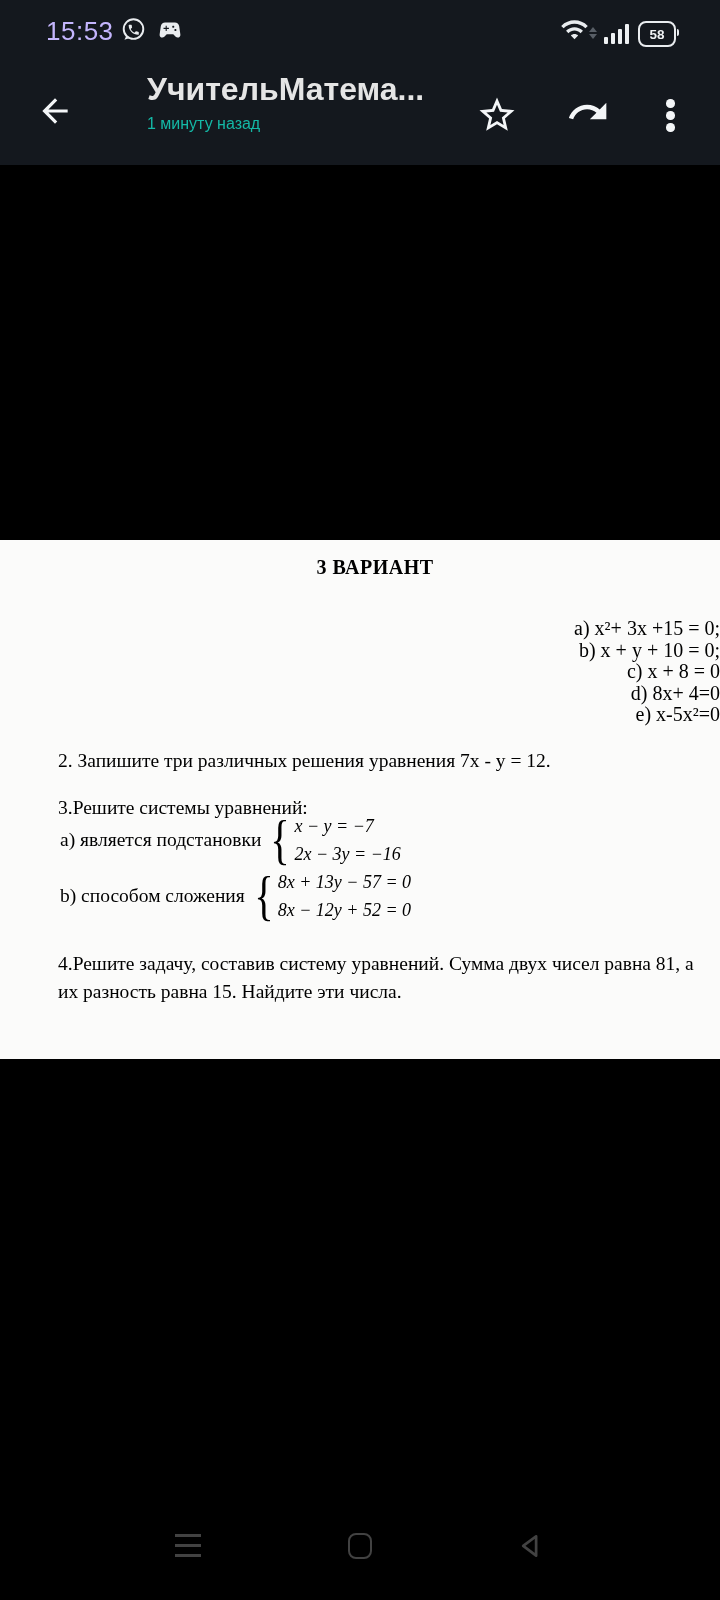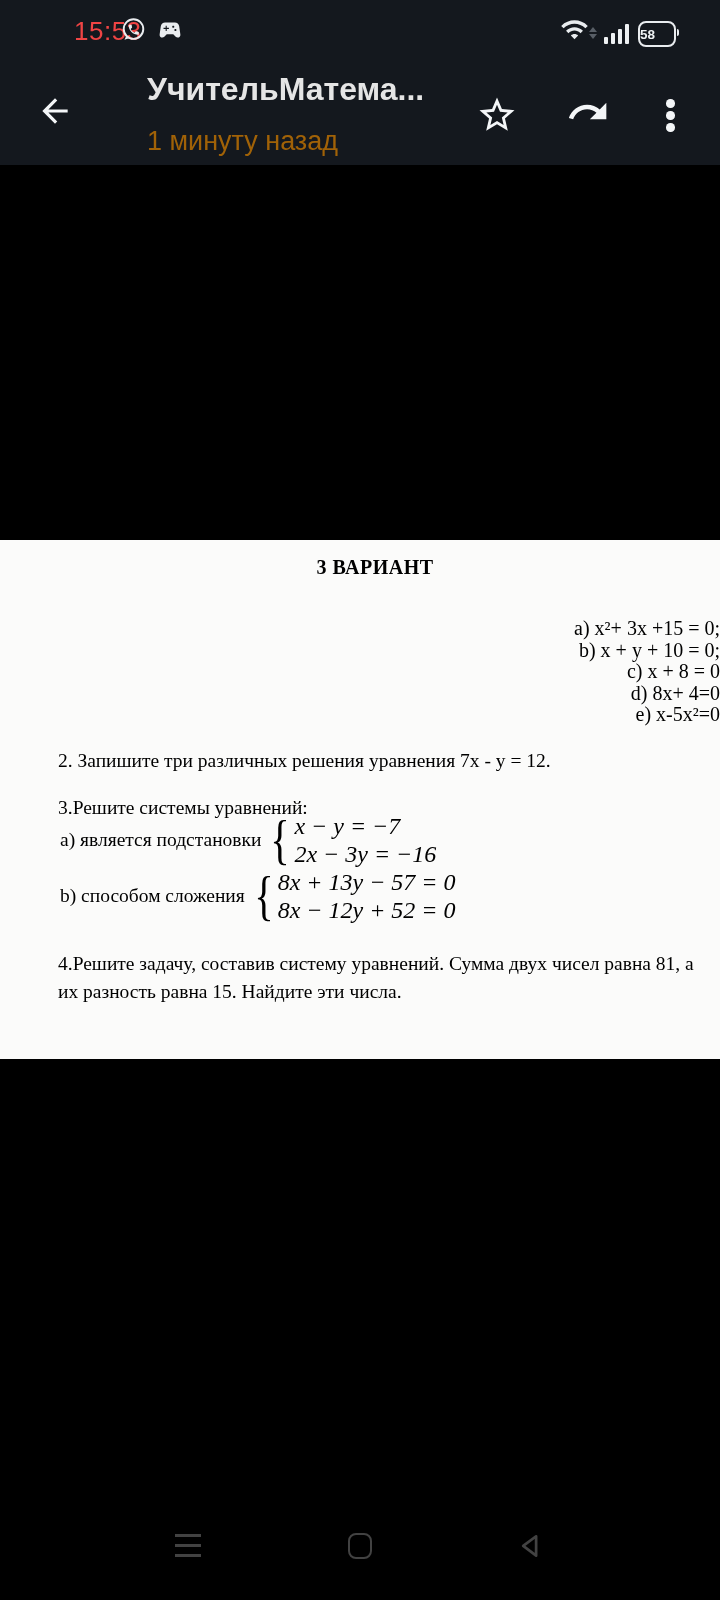--- a/index.html
+++ b/index.html
@@ -1,43 +1,43 @@
 <!DOCTYPE html>
 <html><head>
 <meta charset="utf-8">
 <style>
   html,body{margin:0;padding:0;background:#000;}
   #screen{position:relative;width:720px;height:1600px;background:#000;overflow:hidden;
           font-family:"Liberation Sans",sans-serif;}
 
   
   .topbar{position:absolute;top:0;left:0;width:720px;height:165px;background:#14181e;}
-  .time{position:absolute;left:46px;top:16px;font-size:26px;color:#ef4444;letter-spacing:.5px;margin-left:28px;}
+  .time{position:absolute;left:46px;top:16px;font-size:26px;color:#c4b5fd;letter-spacing:.5px;}
   .sb-icon{position:absolute;color:#e9ecef;}
   .i-whatsapp{left:120px;top:16px;}
   .i-gamepad{left:156px;top:17px;}
   .i-wifi{left:560px;top:15px;}
   .net-arrows{position:absolute;left:589px;top:27px;display:flex;flex-direction:column;gap:2px;}
   .net-arrows span{width:0;height:0;border-left:4px solid transparent;border-right:4px solid transparent;}
   .arr-up{border-bottom:5px solid #585e66;}
   .arr-dn{border-top:5px solid #585e66;}
   .signal{position:absolute;left:604px;top:23px;display:flex;align-items:flex-end;gap:3px;height:21px;}
   .signal i{display:block;width:4px;background:#eef1f3;border-radius:1px;}
   .battery{position:absolute;left:638px;top:21px;width:34px;height:22px;border:2.5px solid #e9ecef;
-           border-radius:8px;display:flex;align-items:center;}
+           border-radius:8px;display:flex;align-items:center;justify-content:center;}
   .battery::after{content:"";position:absolute;right:-5px;top:6px;width:2.5px;height:7px;
                   background:#e9ecef;border-radius:0 2px 2px 0;}
   .battery span{font-size:13.5px;font-weight:bold;color:#eef1f3;}
 
   .hdr-btn{position:absolute;color:#f4f6f8;background:none;border:none;padding:0;cursor:pointer;}
   .back-btn{left:36px;top:92px;}
   .title-block{position:absolute;left:147px;top:72px;}
   .chat-title{font-size:32px;font-weight:bold;color:#e5e5e5;line-height:34px;
               max-width:310px;white-space:nowrap;overflow:hidden;}
-  .chat-subtitle{font-size:27px;color:#a16207;margin-top:20px;}
+  .chat-subtitle{font-size:16px;color:#14b8a6;margin-top:9px;}
   .star-btn{left:476px;top:94px;}
   .share-btn{left:566px;top:90px;}
   .menu-btn{left:666px;top:99px;}
   .dots{display:flex;flex-direction:column;gap:3.5px;}
   .dots i{width:8.5px;height:8.5px;border-radius:50%;background:#f4f6f8;display:block;}
 
   
   .document{position:absolute;left:0;top:540px;width:720px;height:519px;background:#fbfbfa;
             font-family:"Liberation Serif","DejaVu Serif",serif;color:#000000;}
   .doc-title{position:absolute;left:30px;right:0;top:16px;text-align:center;
@@ -47,21 +47,21 @@
            font-size:20px;line-height:21.6px;}
   .q2{position:absolute;left:58px;top:210px;font-size:19.5px;}
   .q3-head{position:absolute;left:58px;top:257px;font-size:19.5px;}
   .sys{position:absolute;left:60px;display:flex;align-items:center;}
   .sys-a{top:272px;}
   .sys-b{top:328px;justify-content:flex-end;}
   .sys-label{font-size:19.5px;white-space:nowrap;}
   .brace{font-size:54px;font-weight:400;line-height:56px;transform:scaleX(.75);
          display:inline-block;margin:0 1px 0 6px;}
   .eq-col{display:flex;flex-direction:column;}
-  .eq{font-size:24px;font-style:italic;line-height:28px;white-space:nowrap;}
+  .eq{font-size:18px;font-style:italic;line-height:28px;white-space:nowrap;}
   .q4{position:absolute;left:58px;top:410px;width:655px;font-size:19.5px;line-height:28px;}
 
   
   .navbar{position:absolute;left:0;bottom:0;width:720px;height:90px;background:#000;}
   .nav-btn{position:absolute;background:none;border:none;padding:0;color:#424242;cursor:pointer;}
   .recents{left:175px;top:24px;width:26px;}
   .recents i{display:block;width:26px;height:2.6px;background:#424242;margin-bottom:7.5px;}
   .home{left:348px;top:23px;width:24px;height:26px;border:2.6px solid #424242;border-radius:8px;}
   .backnav{left:517px;top:22px;}
 </style>

